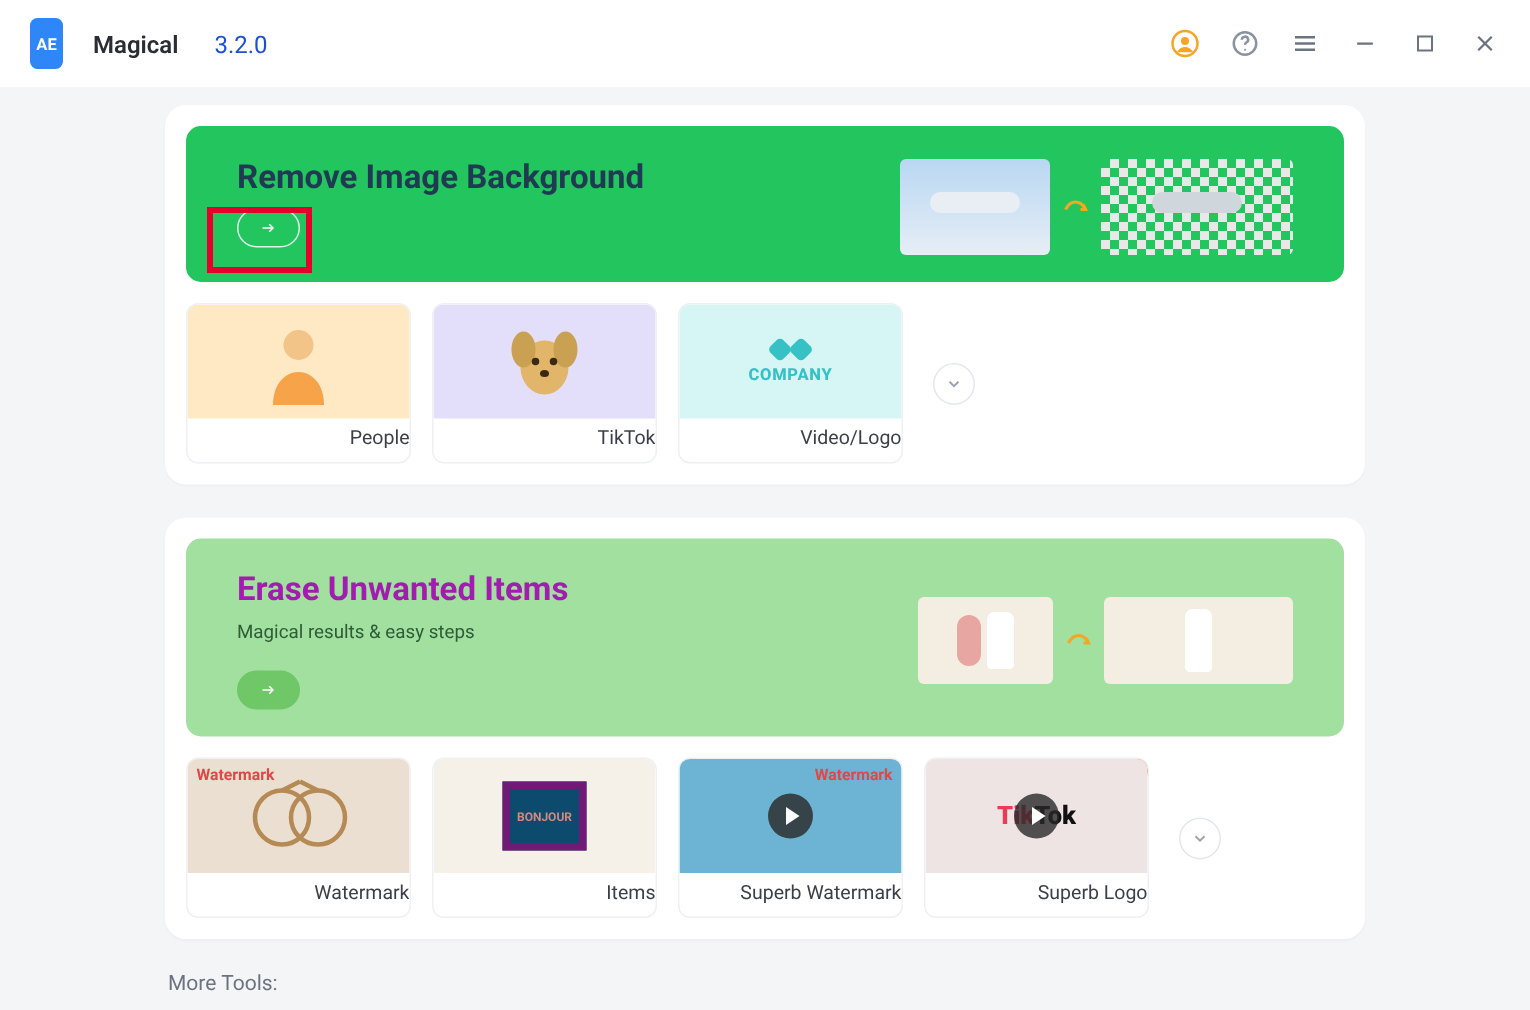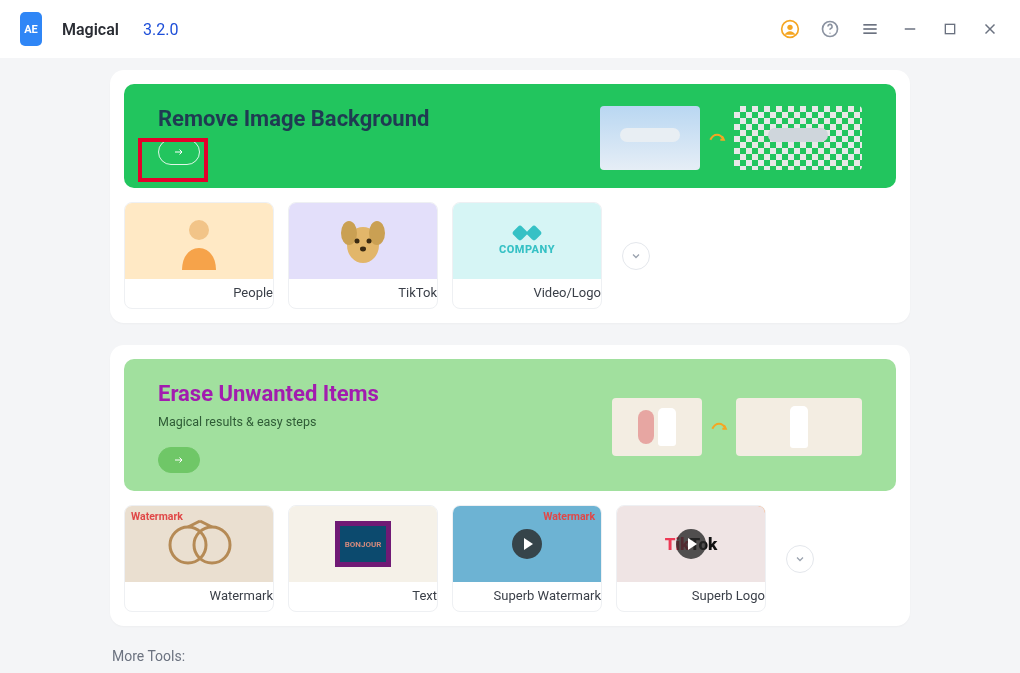--- a/index.html
+++ b/index.html
@@ -295,21 +295,21 @@
               <line x1="24" y1="10" x2="36" y2="4" stroke="#b58a55" stroke-width="3"></line>
               <line x1="48" y1="10" x2="36" y2="4" stroke="#b58a55" stroke-width="3"></line>
             </svg>
         </div>
         <div class="label">Watermark</div>
       </div>
       <div class="card">
         <div class="img-area bg-text">
           <div class="tote">BONJOUR</div>
         </div>
-        <div class="label">Text</div>
+        <div class="label">Items</div>
       </div>
       <div class="card">
         <div class="img-area bg-video">
           <span class="badge-watermark right">Watermark</span>
           <div class="play-circle"></div>
         </div>
         <div class="label">Superb Watermark</div>
       </div>
       <div class="card" style="position:relative;">
         <span class="hot-badge">HOT!</span>

